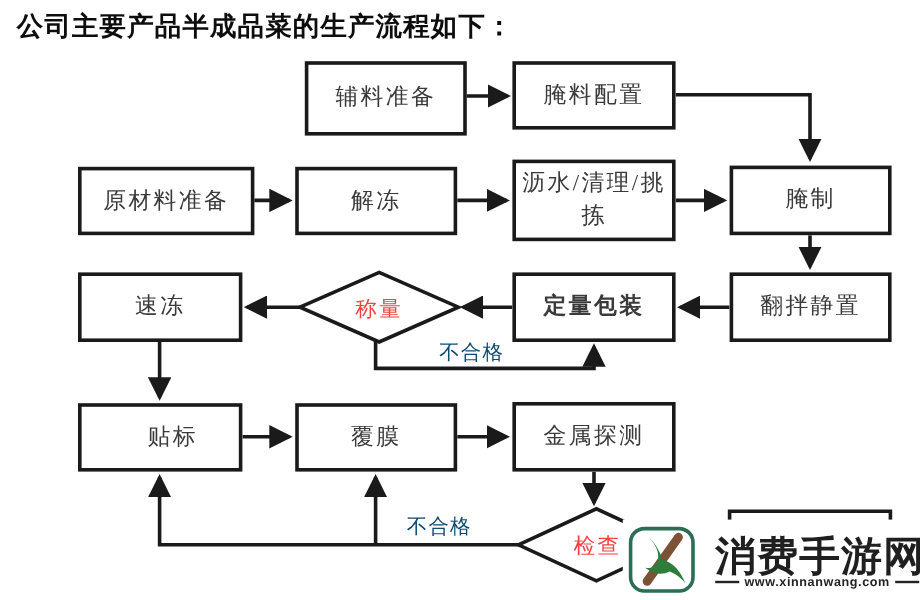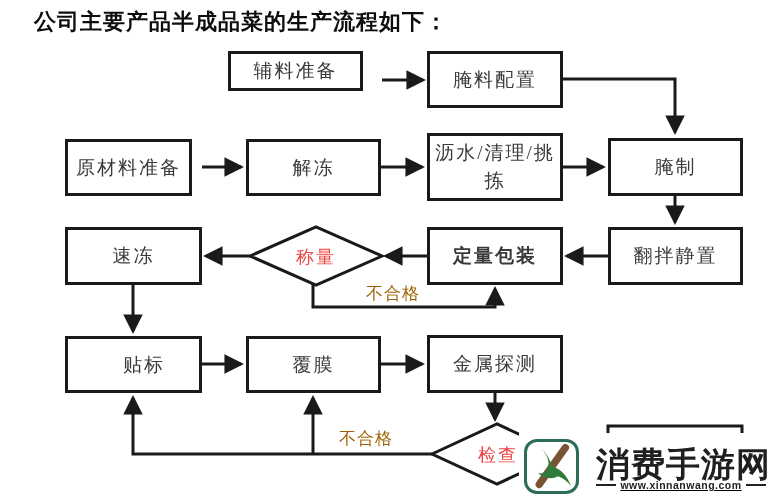--- a/index.html
+++ b/index.html
@@ -3,34 +3,34 @@
 <meta charset="utf-8">
 <style>
   * { margin:0; padding:0; box-sizing:border-box; }
   html,body { background:#ffffff; }
   #canvas {
     position:relative; width:767px; height:500px; background:#ffffff;
     font-family:"Liberation Serif","DejaVu Serif",serif; overflow:hidden;
   }
   .page-title {
     position:absolute; left:14px; top:7px; font-size:22px; font-weight:bold;
-    color:#0d0d0d; letter-spacing:1px; white-space:nowrap;margin-left:20px;
+    color:#0d0d0d; letter-spacing:1px; white-space:nowrap;
   }
   .flow-box {
     position:absolute; background:#ffffff; border:3px solid #1a1a1a;
     display:flex; align-items:center; justify-content:center; text-align:center;
     font-size:19px; color:#3a3a3a; letter-spacing:2px; line-height:1.55;
     padding:0 4px; word-break:break-all;
   }
   .diamond-label {
     position:absolute; text-align:center; font-size:18px; color:#ef4444;
     letter-spacing:2px;
   }
   .edge-label {
-    position:absolute; font-size:17px; color:#a16207; letter-spacing:1px;
+    position:absolute; font-size:17px; color:#0c4a6e; letter-spacing:1px;
     white-space:nowrap; z-index:2;
   }
   .edge-label.pass { font-size:16px; z-index:3; }
   svg.layer { position:absolute; left:0; top:0; z-index:1; }
   .node { z-index:2; }
   
   .watermark {
     position:absolute; left:519px; top:433px; width:248px; height:67px;
     background:#ffffff; z-index:4;
   }
@@ -38,21 +38,21 @@
     position:absolute; left:5px; top:6px; width:55px; height:55px;
     background:#ffffff; border:3px solid #2c6e54; border-radius:13px;
   }
   .wm-text {
     position:absolute; left:77px; top:1px; width:170px; text-align:center;
     font-size:34px; font-weight:bold; color:#1f1f1f; letter-spacing:1px;
     white-space:nowrap; line-height:1.2;margin-top:11px;
   }
   .wm-url-row {
     position:absolute; left:77px; top:46px; width:170px; display:flex;
-    align-items:center; gap:4px;text-decoration:underline;
+    align-items:center; gap:4px;
   }
   .wm-url-row .dash { flex:1; border-top:2px solid #222222; }
   .wm-url {
     font-size:10.5px; font-weight:bold; color:#222222; letter-spacing:0.5px;
     white-space:nowrap; font-family:"Liberation Sans","DejaVu Sans",sans-serif;
   }
 </style>
 </head>
 <body>
 
@@ -83,23 +83,23 @@
       <line x1="495" y1="393" x2="495" y2="419" marker-end="url(#arw)"></line>
       <polyline points="432,454 133,454 133,398" marker-end="url(#arw)"></polyline>
       <line x1="313" y1="454" x2="313" y2="398" marker-end="url(#arw)"></line>
       <line x1="562" y1="454" x2="612" y2="454"></line>
       <polyline points="608,437 608,426 742,426 742,437"></polyline>
       <polygon points="250,256 316,227 382,256 316,285" fill="#ffffff"></polygon>
       <polygon points="432,454 497,424 562,454 497,484" fill="#ffffff"></polygon>
     </g>
   </svg>
 
-  <div class="flow-box node" style="left:228px; top:51px;  width:135px; height:40px;">辅料准备</div>
+  <div class="flow-box node" style="left:254px; top:51px;  width:135px; height:62px;">辅料准备</div>
   <div class="flow-box node" style="left:427px; top:51px;  width:136px; height:57px;">腌料配置</div>
-  <div class="flow-box node" style="left:65px;  top:139px; width:127px; height:57px;">原材料准备</div>
+  <div class="flow-box node" style="left:65px;  top:139px; width:147px; height:57px;">原材料准备</div>
   <div class="flow-box node" style="left:246px; top:139px; width:135px; height:57px;">解冻</div>
   <div class="flow-box node" style="left:608px; top:138px; width:135px; height:58px;">腌制</div>
   <div class="flow-box node" style="left:427px; top:133px; width:136px; height:68px; line-height:1.45;">沥水/清理/挑拣</div>
   <div class="flow-box node" style="left:65px;  top:227px; width:137px; height:58px;">速冻</div>
   <div class="flow-box node" style="left:427px; top:227px; width:136px; height:58px;font-weight:bold;">定量包装</div>
   <div class="flow-box node" style="left:608px; top:227px; width:135px; height:58px;">翻拌静置</div>
   <div class="flow-box node" style="left:65px;  top:336px; width:137px; height:57px;padding-left:25px;">贴标</div>
   <div class="flow-box node" style="left:246px; top:336px; width:135px; height:57px;">覆膜</div>
   <div class="flow-box node" style="left:427px; top:335px; width:136px; height:58px;">金属探测</div>
 

